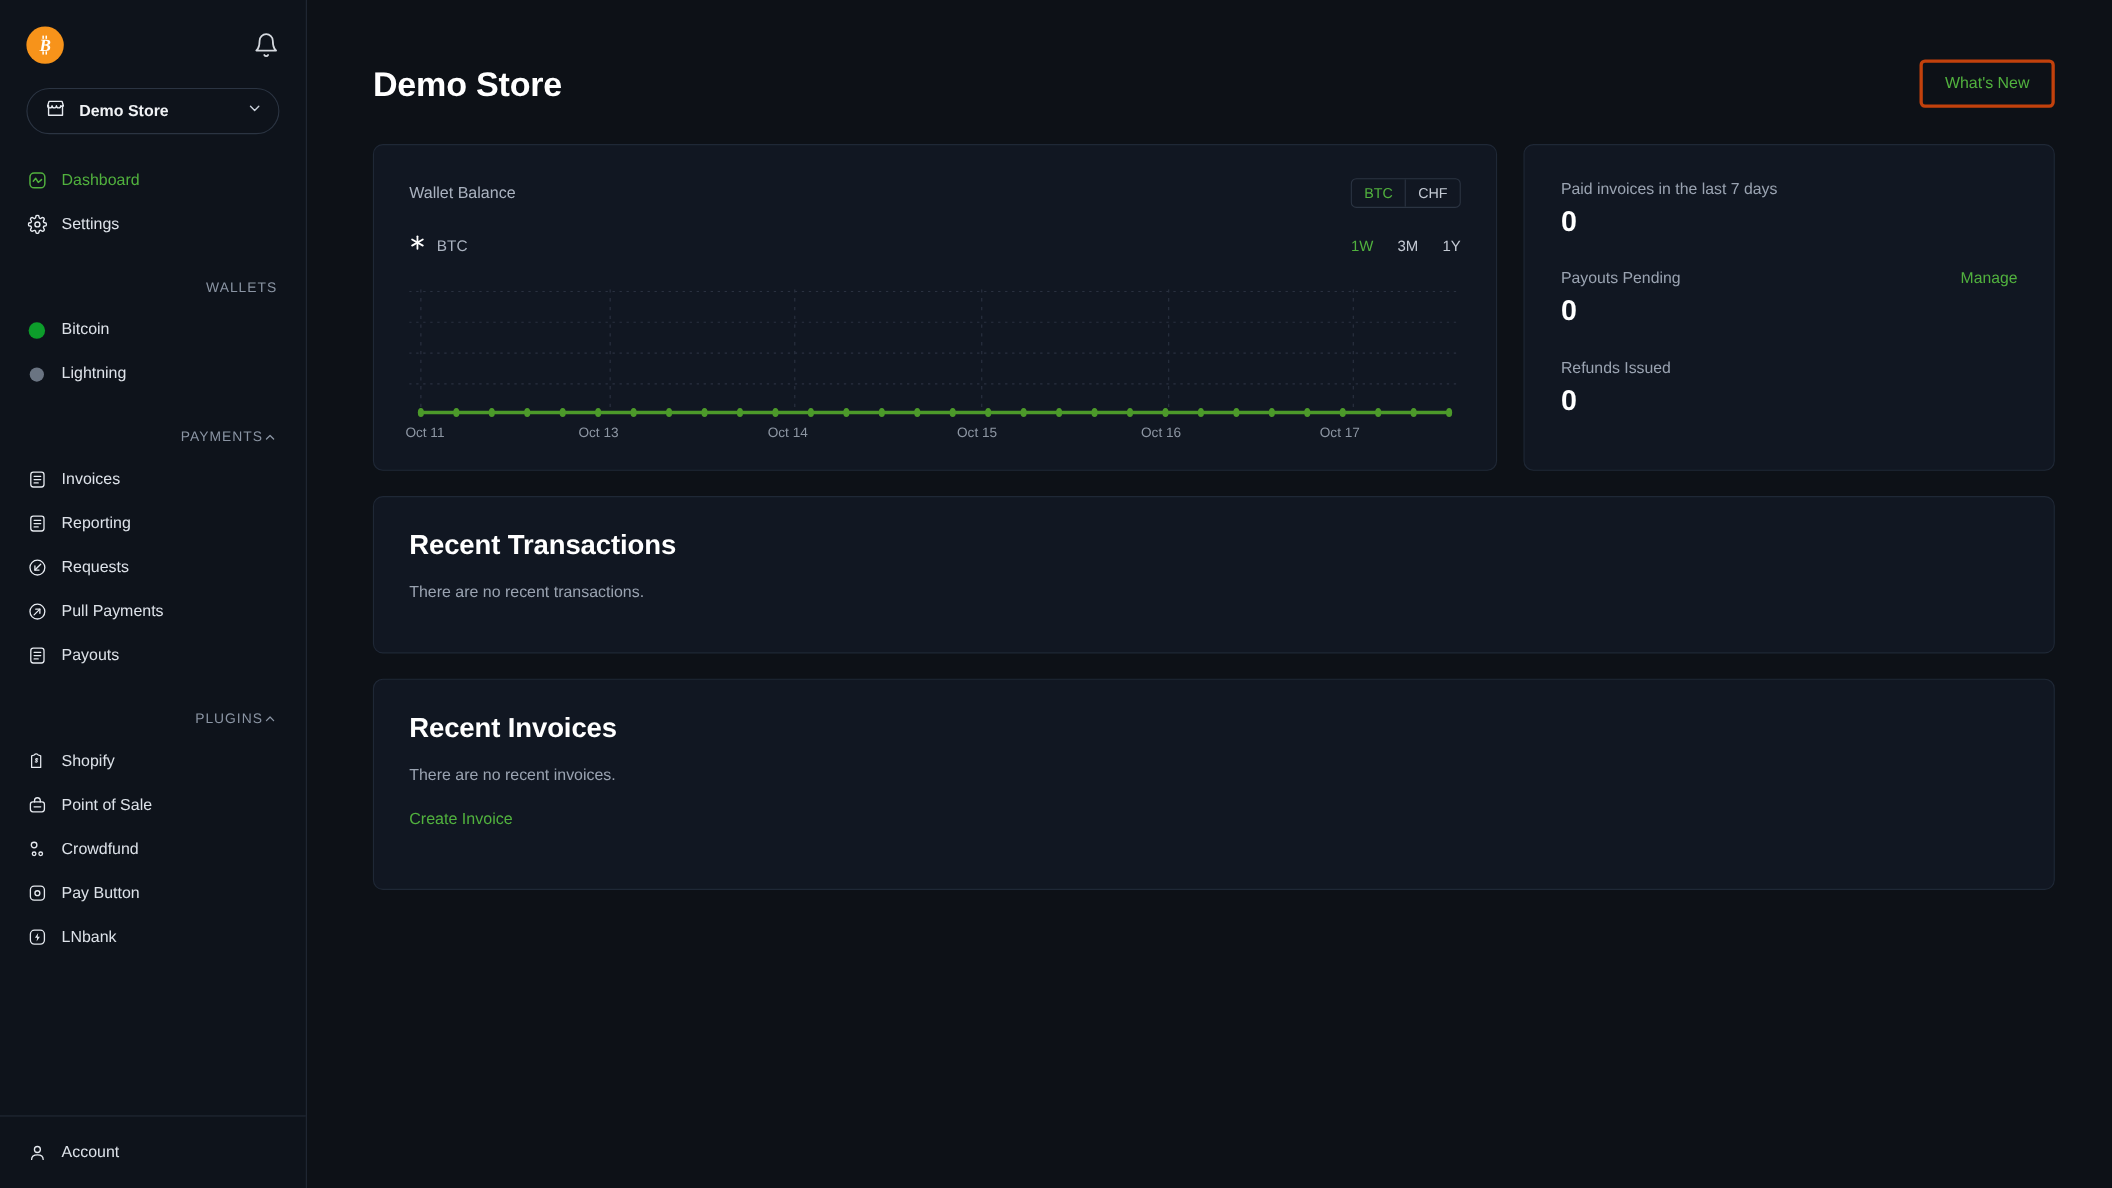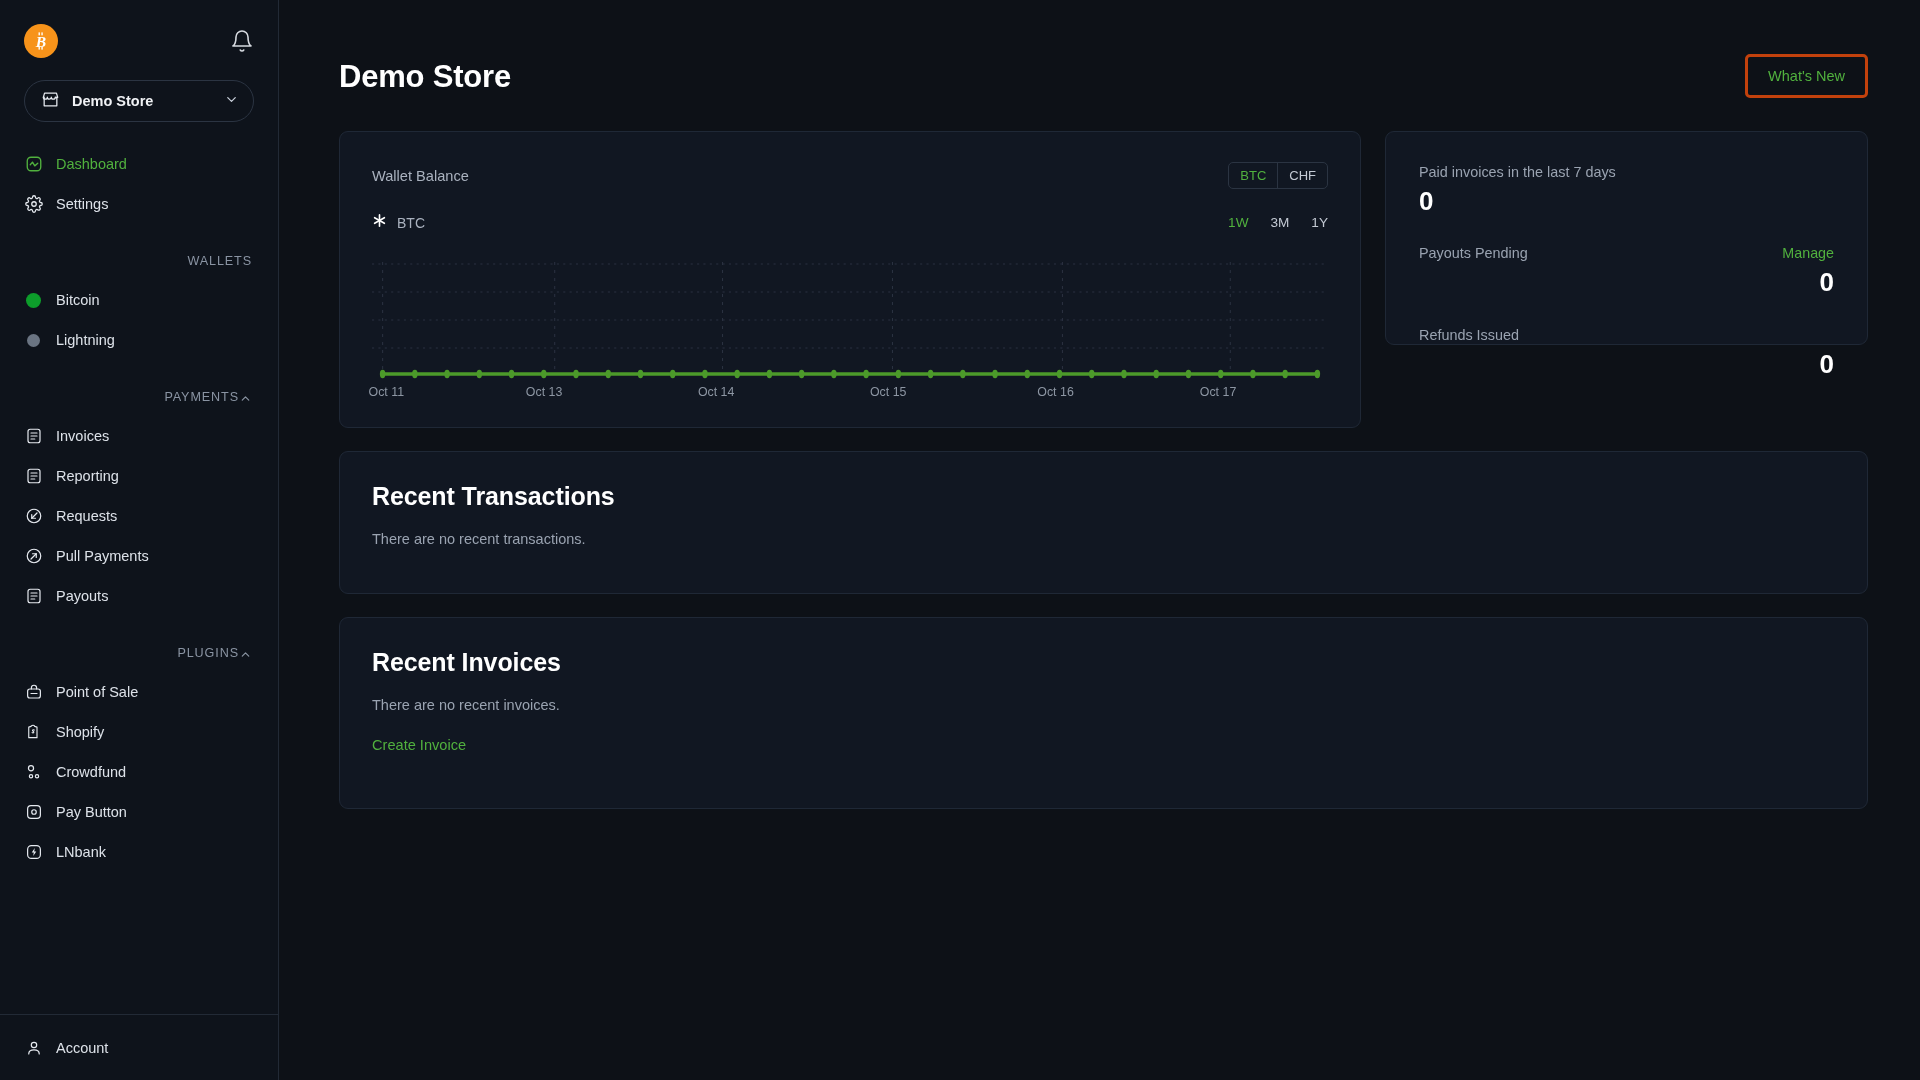--- a/index.html
+++ b/index.html
@@ -98,21 +98,21 @@
     font-family: "Liberation Sans", sans-serif;
   }
 
   .row-top { display: flex; gap: 24px; }
   .card {
     background: #111722;
     border: 1px solid #1f2836;
     border-radius: 9px;
   }
   .card-balance { flex: 1 1 auto; width: 972px; padding: 30px 32px 12px 32px; height: 297px; }
-  .card-stats   { flex: 0 0 483px; padding: 32px 33px; height: 214px; }
+  .card-stats   { flex: 0 0 483px; padding: 32px 33px; height: 297px; }
 
   .bal-head { display: flex; align-items: center; justify-content: space-between; }
   .bal-title { color: #aab2bf; font-size: 14.6px; }
   .cur-toggle { display: flex; border: 1px solid #2b3442; border-radius: 5px; overflow: hidden; }
   .cur-toggle span {
     padding: 5px 11px; font-size: 13px; color: #c3c9d3; cursor: pointer;
     border-right: 1px solid #2b3442;
   }
   .cur-toggle span:last-child { border-right: none; }
   .cur-toggle span.sel { color: #51b13e; }
@@ -129,21 +129,21 @@
   .xaxis { display: flex; position: relative; height: 20px; margin-top: 3px; }
   .xaxis span {
     position: absolute; color: #8d96a3; font-size: 12.4px; transform: translateX(-50%);
   }
 
   
   .stat-label { color: #9aa3b1; font-size: 14.4px; }
   .stat-value { color: #ffffff; font-size: 26px; font-weight: 700; margin-top: 8px; line-height: 1.05; }
   .stat-row { display: flex; align-items: center; justify-content: space-between; }
   .manage-link { color: #51b13e; font-size: 14.3px; text-decoration: none; cursor: pointer; }
-  .stat-block + .stat-block { margin-top: 30px; text-align: right; }
+  .stat-block + .stat-block { margin-top: 30px; }
 
   
   .panel {
     background: #111722; border: 1px solid #1f2836; border-radius: 9px;
     margin-top: 23px; padding: 30px 32px 34px 32px;
   }
   .panel h2 { color: #ffffff; font-size: 25px; font-weight: 700; letter-spacing: -.1px; }
   .panel .empty { color: #9aa3b1; font-size: 14.5px; margin-top: 20px; }
   .panel .create { display: inline-block; color: #51b13e; font-size: 14.6px; margin-top: 24px; text-decoration: none; cursor: pointer; }
   .panel-tx { height: 143px; }
@@ -290,36 +290,36 @@
     <div class="nav-section">
       <span class="t">PLUGINS</span>
       <span class="chev-up">
         <svg width="13" height="13" viewBox="0 0 24 24" fill="none" stroke="#8a94a3" stroke-width="2.2" stroke-linecap="round" stroke-linejoin="round">
             <polyline points="18 15 12 9 6 15"></polyline>
           </svg>
       </span>
     </div>
     <a class="nav-item">
       <span class="ico">
+        <svg width="18" height="18" viewBox="0 0 24 24" fill="none" stroke="#e6eaf0" stroke-width="1.5" stroke-linecap="round" stroke-linejoin="round">
+            <path d="M8 4.5c1.5-2 4-2 5 0l3 1v14H5V5.5z"></path>
+            <path d="M12.3 9.4c-.6-.5-2-.7-2.3.4-.3 1.2 2 1.2 1.8 2.5-.2 1-1.5 1.1-2.3.5"></path>
+          </svg>
+      </span>
+      <span>Shopify</span>
+    </a>
+    <a class="nav-item">
+      <span class="ico">
         <svg width="18" height="18" viewBox="0 0 24 24" fill="none" stroke="#e6eaf0" stroke-width="1.6" stroke-linecap="round" stroke-linejoin="round">
             <rect x="3.5" y="8" width="17" height="12" rx="3"></rect>
             <path d="M8.5 8V6.5a3.5 3.5 0 0 1 7 0V8"></path>
             <line x1="8" y1="14" x2="16" y2="14"></line>
           </svg>
       </span>
       <span>Point of Sale</span>
-    </a>
-    <a class="nav-item">
-      <span class="ico">
-        <svg width="18" height="18" viewBox="0 0 24 24" fill="none" stroke="#e6eaf0" stroke-width="1.5" stroke-linecap="round" stroke-linejoin="round">
-            <path d="M8 4.5c1.5-2 4-2 5 0l3 1v14H5V5.5z"></path>
-            <path d="M12.3 9.4c-.6-.5-2-.7-2.3.4-.3 1.2 2 1.2 1.8 2.5-.2 1-1.5 1.1-2.3.5"></path>
-          </svg>
-      </span>
-      <span>Shopify</span>
     </a>
     <a class="nav-item">
       <span class="ico">
         <svg width="18" height="18" viewBox="0 0 24 24" fill="none" stroke="#e6eaf0" stroke-width="1.6" stroke-linecap="round">
             <circle cx="8" cy="7" r="3.4"></circle>
             <circle cx="8" cy="17.6" r="2.2"></circle>
             <circle cx="16" cy="17.6" r="2.2"></circle>
           </svg>
       </span>
       <span>Crowdfund</span>

